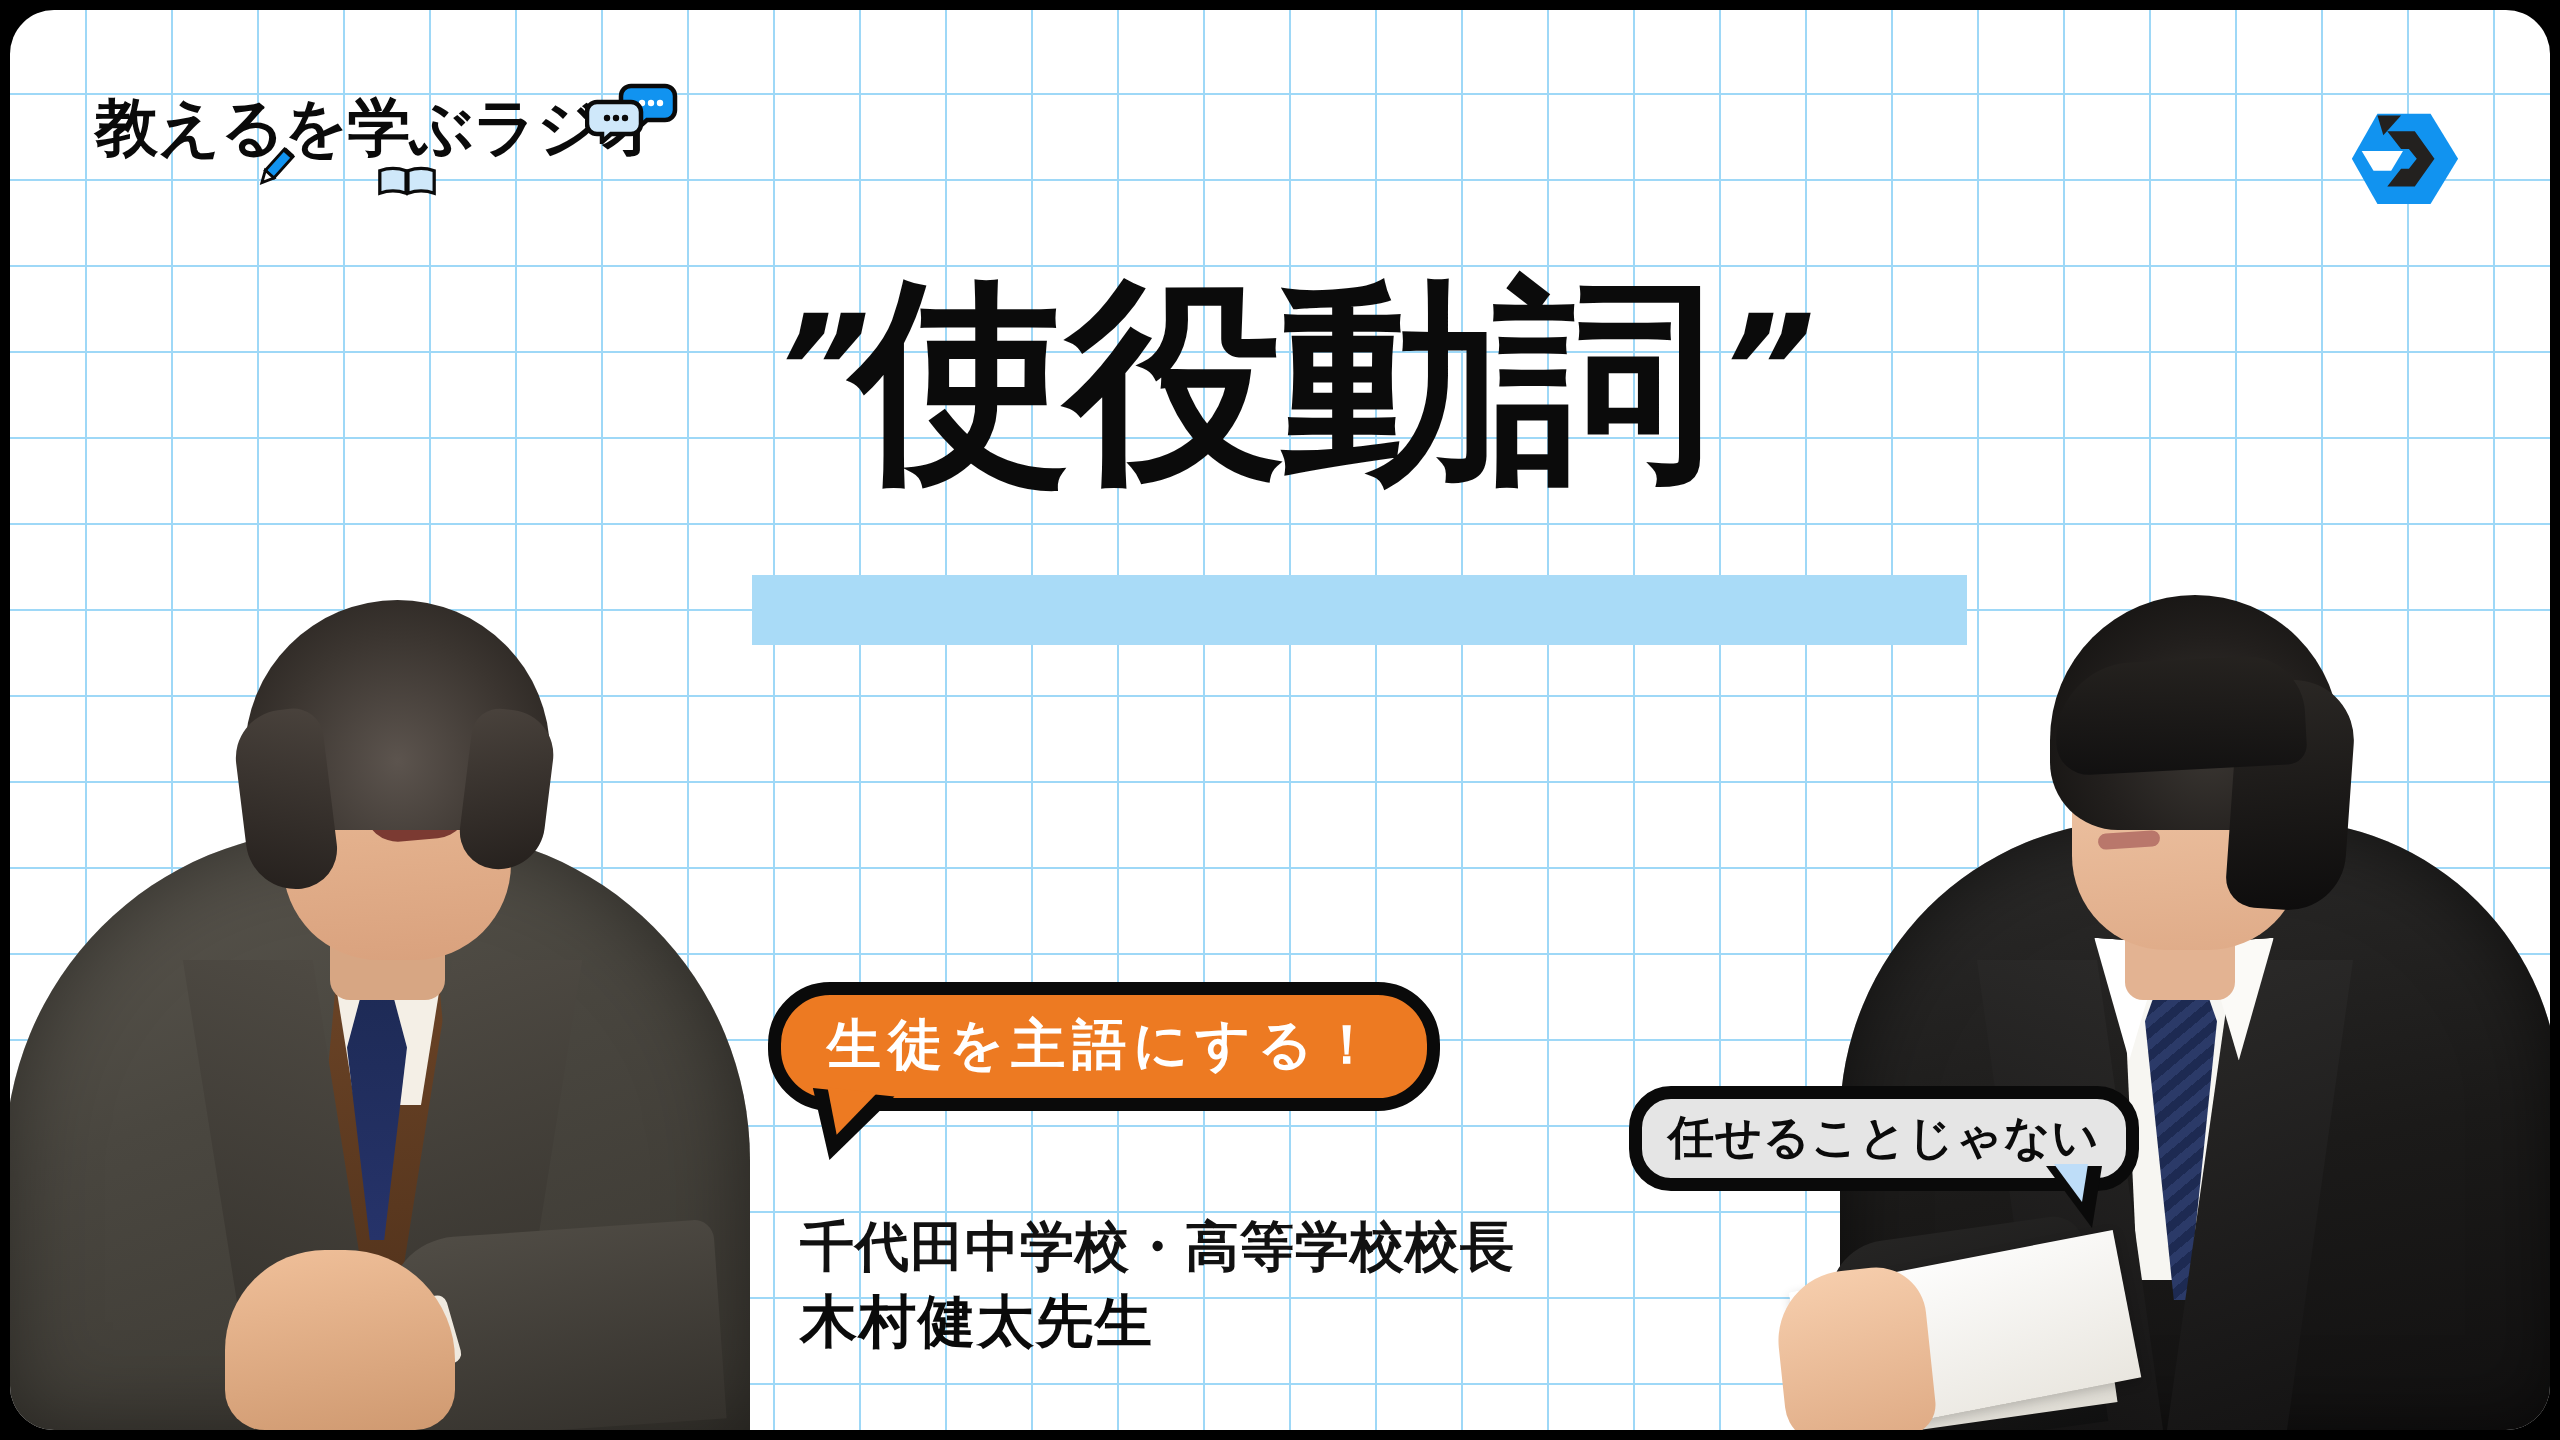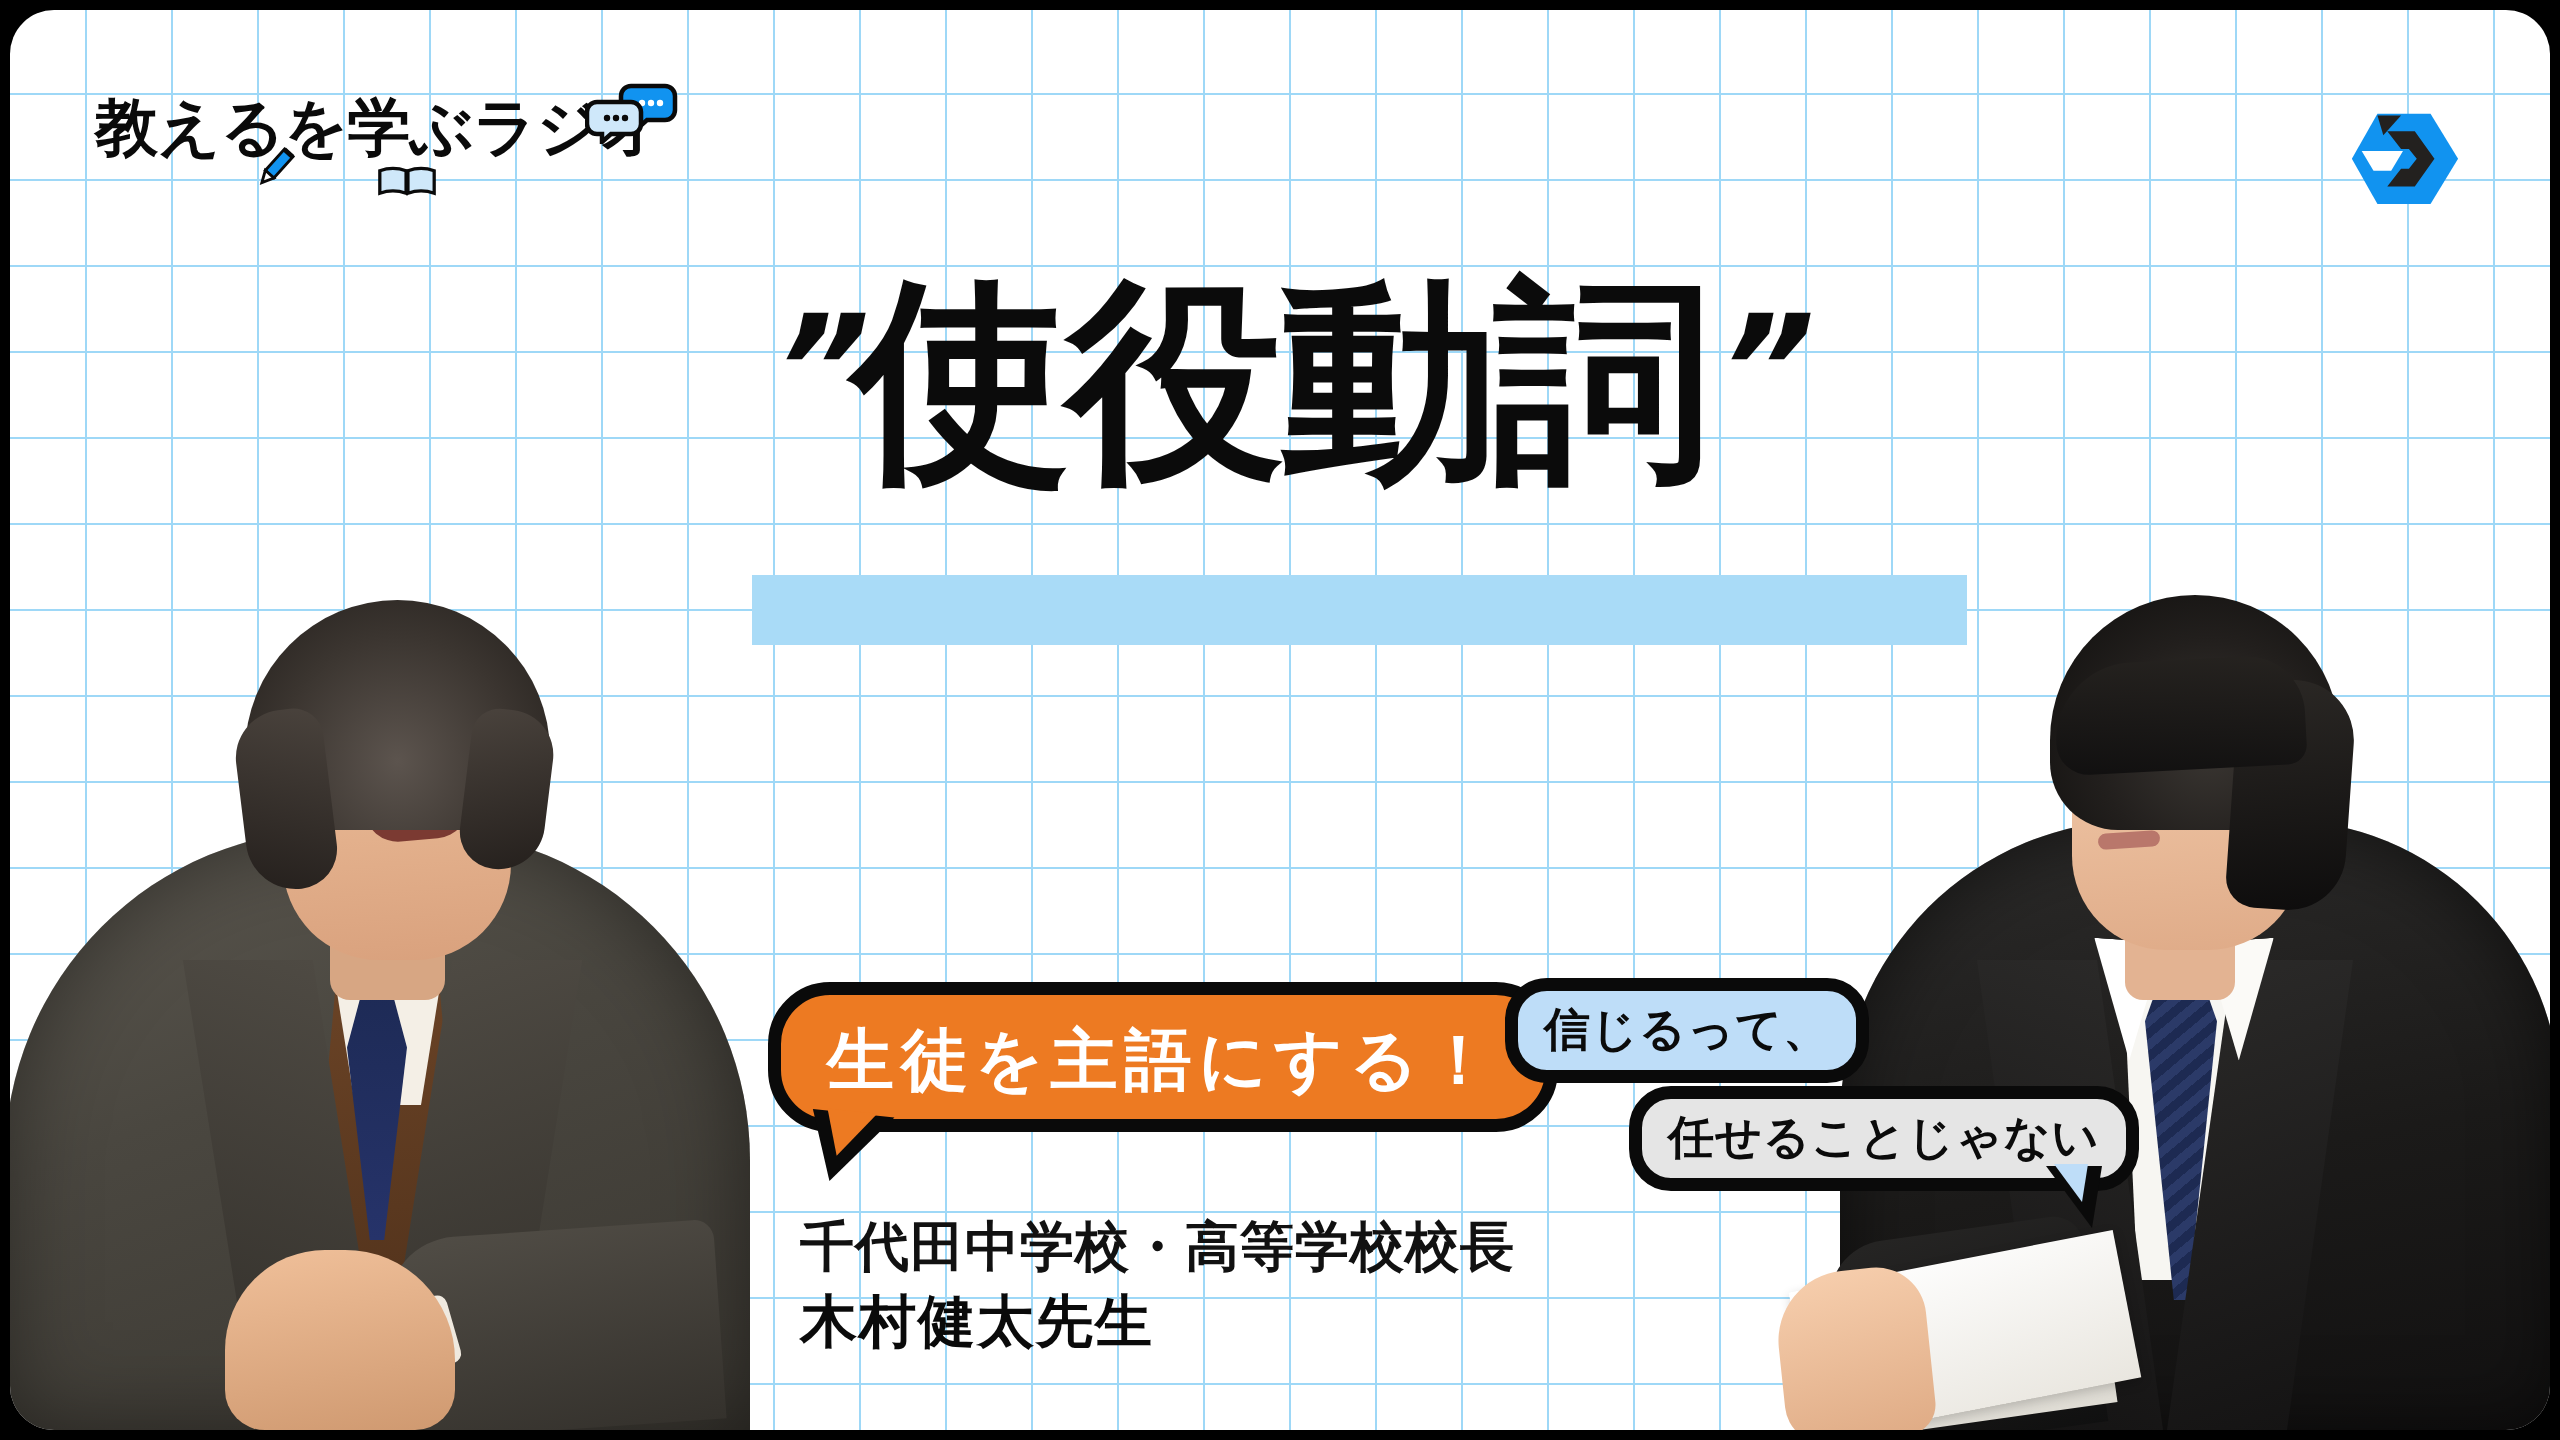--- a/index.html
+++ b/index.html
@@ -125,22 +125,22 @@
   .t-line1{position:relative;font-size:218px;line-height:0.97;font-weight:900;color:#0b0b0b;
       letter-spacing:-4px;font-family:"DejaVu Sans","Liberation Sans",sans-serif;white-space:nowrap;}
   .t-line2{position:relative;font-size:168px;line-height:1.02;font-weight:900;color:#0b0b0b;
       letter-spacing:2px;font-family:"DejaVu Sans","Liberation Sans",sans-serif;white-space:nowrap;margin-top:6px;}
   .qmark{display:inline-block;transform:skewX(-12deg) translateY(-34px);font-size:150px;font-weight:900;letter-spacing:-10px;}
 
   
   #bubble-orange{position:absolute;left:758px;top:972px;}
   #bubble-orange .body{position:relative;background:#ED7A22;border:13px solid #0a0a0a;
       border-radius:62px;padding:22px 46px 24px;}
-  #bubble-orange .txt{font-size:67px;font-weight:800;color:#fff;letter-spacing:7px;white-space:nowrap;
-      font-family:"DejaVu Sans","Liberation Sans",sans-serif;line-height:1.05;margin-top:8px;}
+  #bubble-orange .txt{font-size:54px;font-weight:800;color:#fff;letter-spacing:7px;white-space:nowrap;
+      font-family:"DejaVu Sans","Liberation Sans",sans-serif;line-height:1.05;}
   #bubble-orange .tail{position:absolute;left:28px;bottom:-64px;width:0;height:0;
       border-left:24px solid transparent;border-right:58px solid transparent;border-top:70px solid #0a0a0a;transform:rotate(6deg);}
   #bubble-orange .tail-in{position:absolute;left:44px;bottom:-38px;width:0;height:0;
       border-left:14px solid transparent;border-right:36px solid transparent;border-top:46px solid #ED7A22;transform:rotate(6deg);}
 
   #bubble-blue{position:absolute;left:1495px;top:968px;width:650px;height:215px;}
   #bubble-blue .b1{position:absolute;left:0;top:0;background:#BEDDF8;border:13px solid #0a0a0a;
       border-radius:42px;padding:12px 26px 14px;z-index:2;}
   #bubble-blue .b2{position:absolute;left:124px;top:108px;background:#e5e5e5;border:13px solid #0a0a0a;
       border-radius:42px;padding:12px 26px 14px;z-index:1;}
@@ -268,23 +268,20 @@
 
     <div id="bubble-orange">
       <div class="body">
         <div class="txt">生徒を主語にする！</div>
         <div class="tail"></div>
         <div class="tail-in"></div>
       </div>
     </div>
 
     <div id="bubble-blue">
-      <div class="b1">
-        <div class="txt">信じるって、</div>
-      </div>
       <div class="b2">
         <div class="txt">任せることじゃない</div>
         <div class="tail"></div>
         <div class="tail-in"></div>
       </div>
     </div>
 
     <div class="credit" id="credit-left">
       <div class="role">千代田中学校・高等学校校長</div>
       <div class="name">木村健太先生</div>

